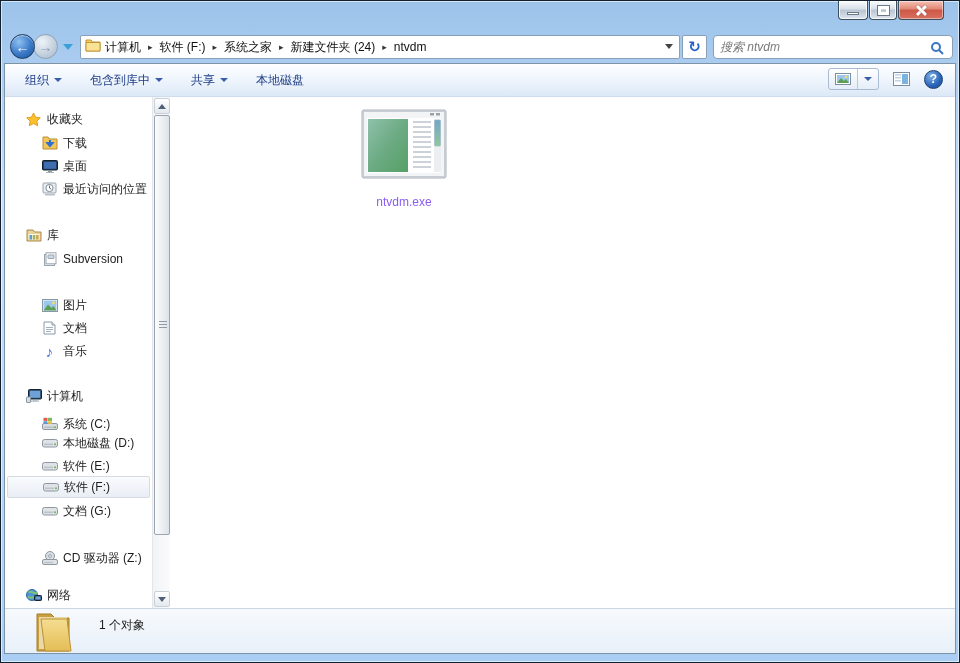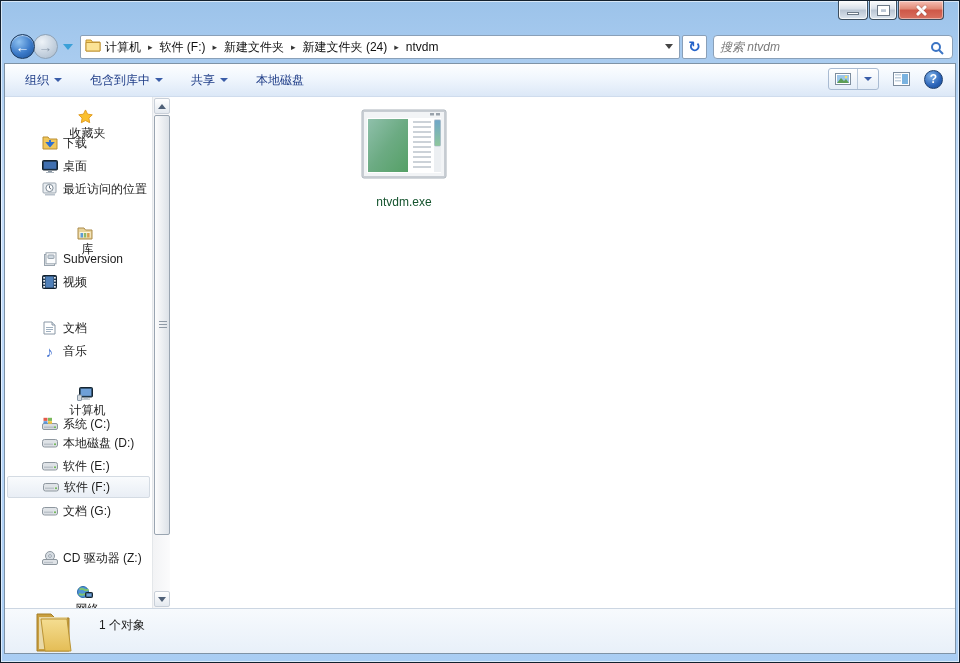--- a/index.html
+++ b/index.html
@@ -76,42 +76,42 @@
   .helpbtn { width:19px; height:19px; border-radius:50%; cursor:pointer;
              background:radial-gradient(circle at 35% 30%,#7fb2e8,#2a63b8 60%,#174a92);
              border:1px solid #1d3f6e; color:#fff; font-size:12px; font-weight:bold;
              display:flex; align-items:center; justify-content:center; }
 
   
   .bodyarea { position:absolute; left:0; right:0; top:33px; bottom:45px; overflow:hidden; background:#fff; }
   .sidebar { position:absolute; left:0; top:0; width:146px; bottom:0; overflow:hidden; background:#fff; font-size:12px; color:#1c1c1c; }
   .srow { position:absolute; left:2px; width:143px; height:22px; display:flex; align-items:center; cursor:pointer; border-radius:2px; }
   .srow .ic { width:17px; height:16px; margin-right:5px; flex:0 0 17px; display:flex; align-items:center; justify-content:center; }
-  .srow.header { padding-left:18px;flex-direction:column; }
+  .srow.header { padding-left:18px; }
   .srow.child { padding-left:34px; }
   .srow.selected { background:linear-gradient(180deg,#f9fbfd,#e9eef5); border:1px solid #d4dbe3; }
   .label { white-space:nowrap;text-align:right; }
 
   
   .vscroll { position:absolute; left:147px; top:0; width:18px; bottom:0;
              background:linear-gradient(90deg,#f2f3f5,#fbfbfc); border-left:1px solid #e4e7ea; }
   .sb-btn { position:absolute; left:1px; width:16px; height:16px; display:flex; align-items:center; justify-content:center;
             background:linear-gradient(180deg,#fff,#e4e9ef); border:1px solid #c8cfd8; border-radius:2px; cursor:pointer; }
   .sb-up { top:1px; } .sb-down { bottom:1px; }
   .tri-up-s { width:0;height:0;border-left:4px solid transparent;border-right:4px solid transparent;border-bottom:5px solid #4f6077; }
   .tri-down-s { width:0;height:0;border-left:4px solid transparent;border-right:4px solid transparent;border-top:5px solid #4f6077; }
   .sb-thumb { position:absolute; left:1px; width:16px; top:18px; height:420px; cursor:pointer;
               background:linear-gradient(90deg,#fdfdfd,#dde2e8); border:1px solid #9aa5b1; border-radius:2px; }
   .gripper { position:absolute; left:4px; top:50%; width:8px; height:8px; margin-top:-4px;
              background:repeating-linear-gradient(180deg,#8f9aa6 0 1px,transparent 1px 3px); }
 
   
   .main { position:absolute; left:165px; right:0; top:0; bottom:0; background:#fff; }
   .tile { position:absolute; left:180px; top:12px; width:108px; text-align:center; cursor:pointer; }
-  .tile .fname { margin-top:8px; font-size:12px; color:#14532d; }
+  .tile .fname { margin-top:8px; font-size:12px; color:#8b5cf6; }
 
   
   .statusbar { position:absolute; left:0; right:0; bottom:0; height:45px;
                background:linear-gradient(180deg,#f7fafd,#e8f0f9); border-top:1px solid #ccd6e2; }
   .sb-foldericon { position:absolute; left:26px; top:2px; }
   .sb-text { position:absolute; left:94px; top:8px; font-size:12px; color:#1e1e1e;text-align:center; }
 </style>
 </head>
 <body>
 
@@ -144,21 +144,21 @@
       <span class="ic">
         <svg width="16" height="14" viewBox="0 0 16 14">
             <path d="M1 2h5l1.5 2H15v9H1z" fill="#f7d064" stroke="#c29636"></path>
             <path d="M1 4.5h14V13H1z" fill="#fbe395" stroke="#c29636"></path>
           </svg>
       </span>
       <span class="crumb-item">计算机</span>
       <span class="crumb-sep">▸</span>
       <span class="crumb-item">软件 (F:)</span>
       <span class="crumb-sep">▸</span>
-      <span class="crumb-item">新建文件夹</span>
+      <span class="crumb-item">系统之家</span>
       <span class="crumb-sep">▸</span>
       <span class="crumb-item">新建文件夹 (24)</span>
       <span class="crumb-sep">▸</span>
       <span class="crumb-item">ntvdm</span>
       <span class="crumb-ddl"></span>
     </div>
 
     <div class="refreshbtn">
         <span>↻</span>
       </div>
@@ -282,36 +282,30 @@
         <div class="srow child" style="top:151px">
           <span class="ic">
             <svg width="14" height="14" viewBox="0 0 14 14">
                 <rect x="1.5" y="2.5" width="10" height="11" fill="#eef1f4" stroke="#9aa5af"></rect>
                 <rect x="3" y="0.8" width="10" height="11" fill="#fbfcfd" stroke="#9aa5af"></rect>
                 <rect x="5" y="3" width="6" height="3.5" rx="0.5" fill="#cfd8e0" stroke="#9aa5af"></rect>
               </svg>
           </span>
             <span class="label">Subversion</span>
         </div>
-        <div class="srow child" style="top:174px">
-          <span class="ic">
-            <svg width="15" height="14" viewBox="0 0 15 14">
-                <rect x="0.5" y="0.5" width="14" height="13" rx="1" fill="#223a52" stroke="#14222f"></rect>
-                <rect x="3.5" y="1.5" width="8" height="11" fill="#4f7fb8"></rect>
-                <rect x="1.3" y="2" width="1.6" height="1.6" fill="#fff"></rect>
-                <rect x="1.3" y="5" width="1.6" height="1.6" fill="#fff"></rect>
-                <rect x="1.3" y="8" width="1.6" height="1.6" fill="#fff"></rect>
-                <rect x="1.3" y="11" width="1.6" height="1.6" fill="#fff"></rect>
-                <rect x="12.1" y="2" width="1.6" height="1.6" fill="#fff"></rect>
-                <rect x="12.1" y="5" width="1.6" height="1.6" fill="#fff"></rect>
-                <rect x="12.1" y="8" width="1.6" height="1.6" fill="#fff"></rect>
-                <rect x="12.1" y="11" width="1.6" height="1.6" fill="#fff"></rect>
-              </svg>
-          </span>
-            <span class="label">视频</span>
+        <div class="srow child" style="top:197px">
+          <span class="ic">
+            <svg width="16" height="13" viewBox="0 0 16 13">
+                <rect x="0.5" y="0.5" width="15" height="12" fill="#fff" stroke="#8a98a6"></rect>
+                <rect x="1.5" y="1.5" width="13" height="10" fill="#9cc6ea"></rect>
+                <path d="M1.5 11.5 L6 5.5 L9.5 9 L11.5 7 L14.5 11.5 Z" fill="#5d9e55"></path>
+                <circle cx="11.5" cy="4" r="1.4" fill="#f4e06a"></circle>
+              </svg>
+          </span>
+            <span class="label">图片</span>
         </div>
         <div class="srow child" style="top:220px">
           <span class="ic">
             <svg width="13" height="14" viewBox="0 0 13 14">
                 <path d="M1 1h8l3 3v9H1z" fill="#fff" stroke="#8a98a6"></path>
                 <path d="M9 1v3h3" fill="#dde4ea" stroke="#8a98a6"></path>
                 <rect x="3" y="6" width="7" height="1" fill="#9fb0c0"></rect>
                 <rect x="3" y="8" width="7" height="1" fill="#9fb0c0"></rect>
                 <rect x="3" y="10" width="5" height="1" fill="#9fb0c0"></rect>
               </svg>

